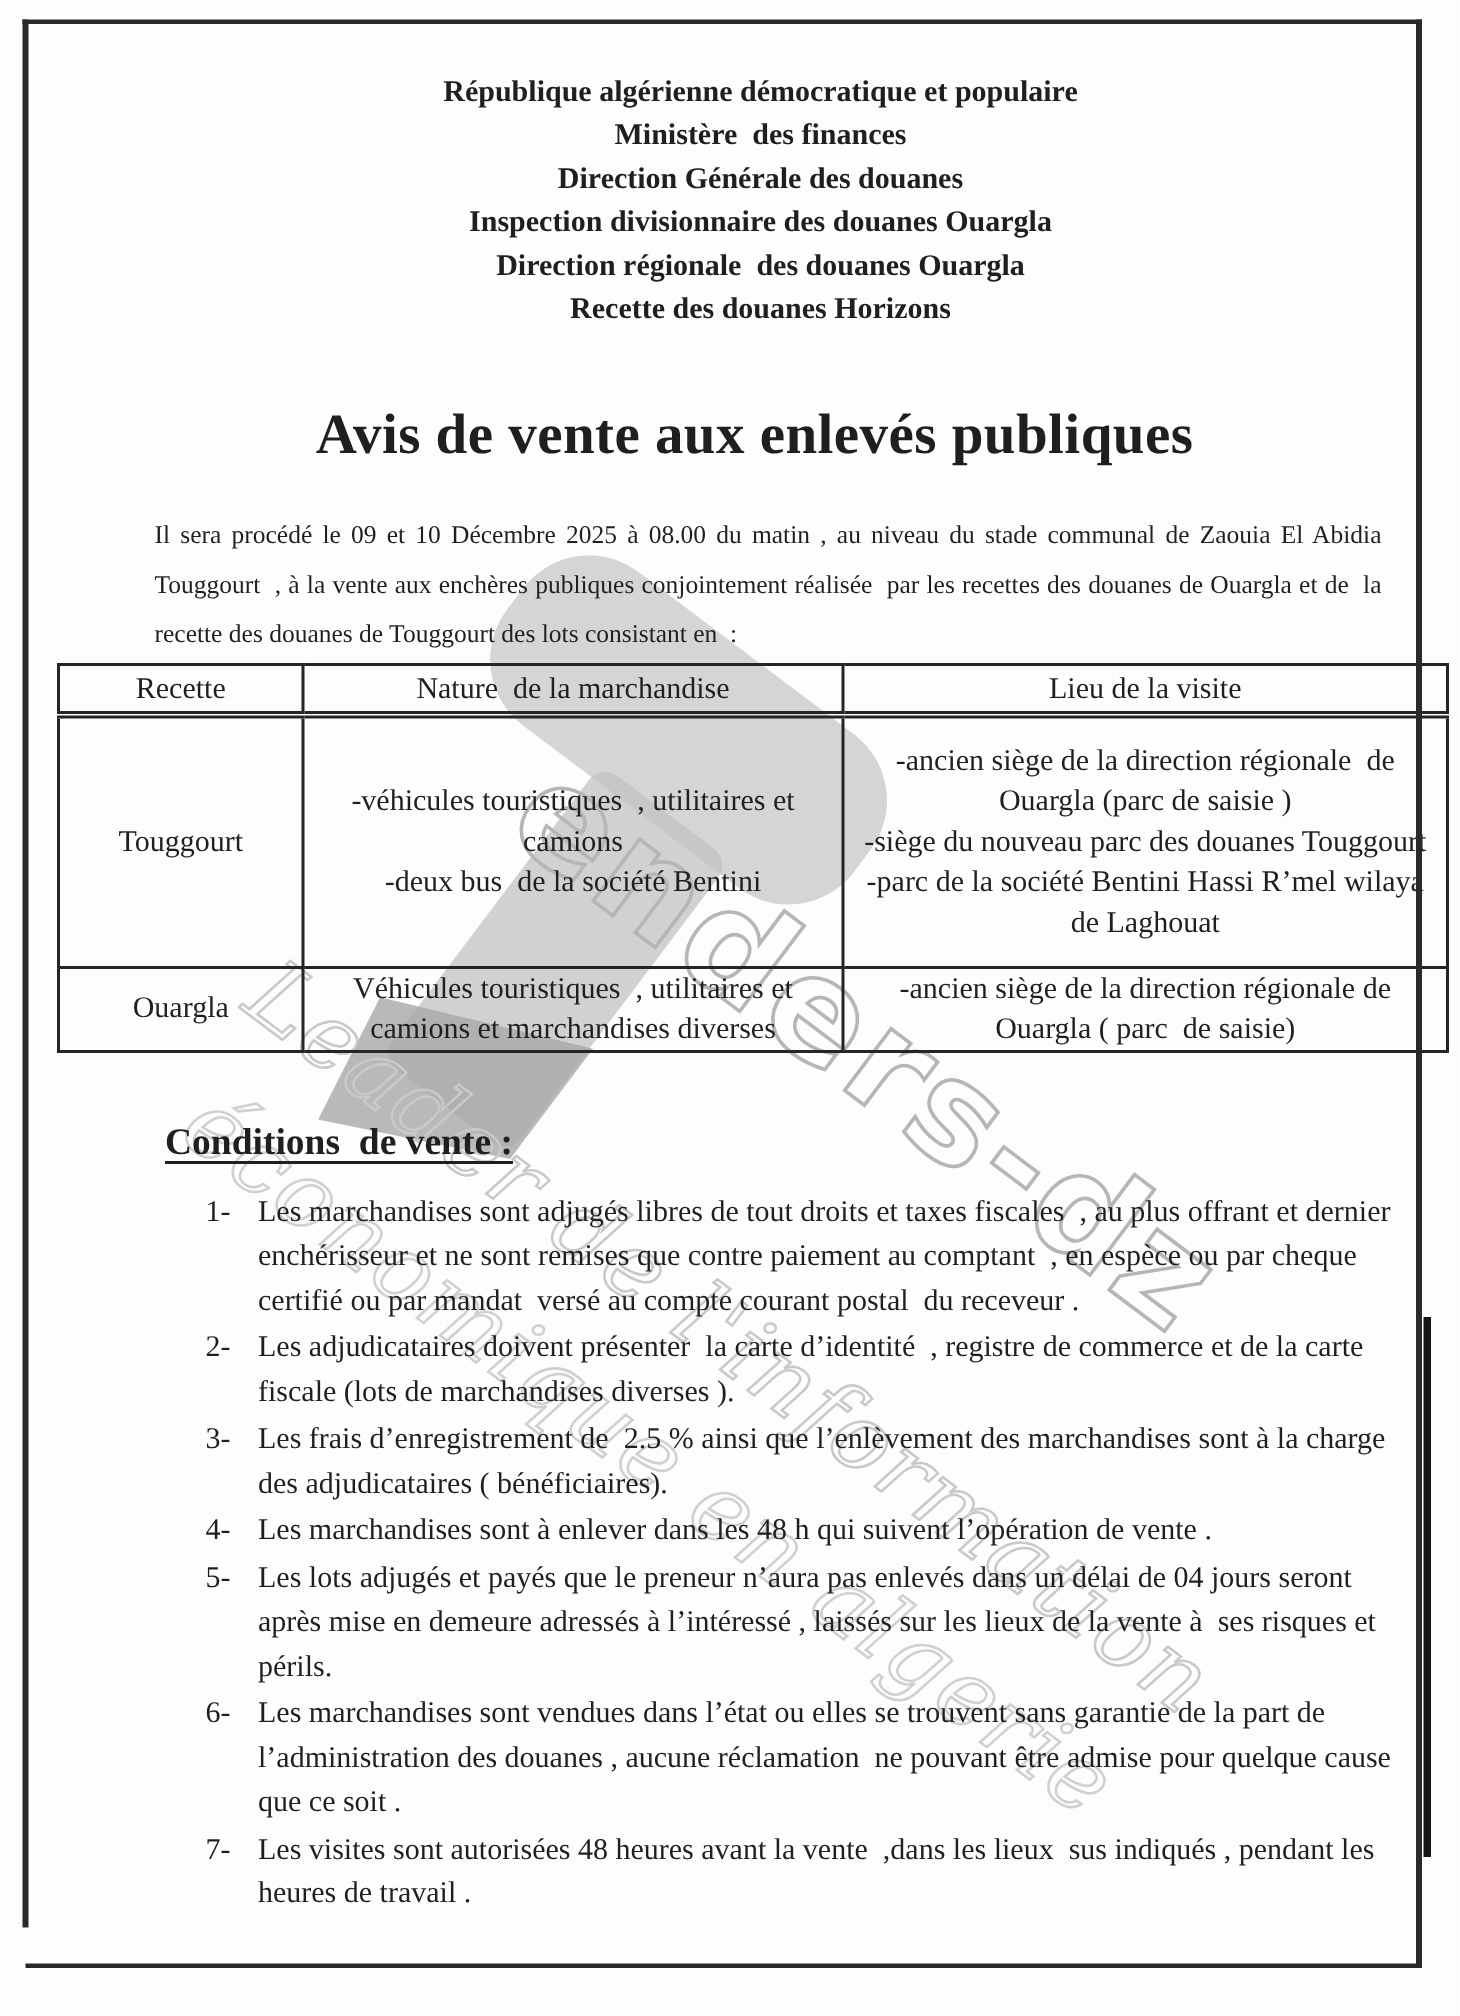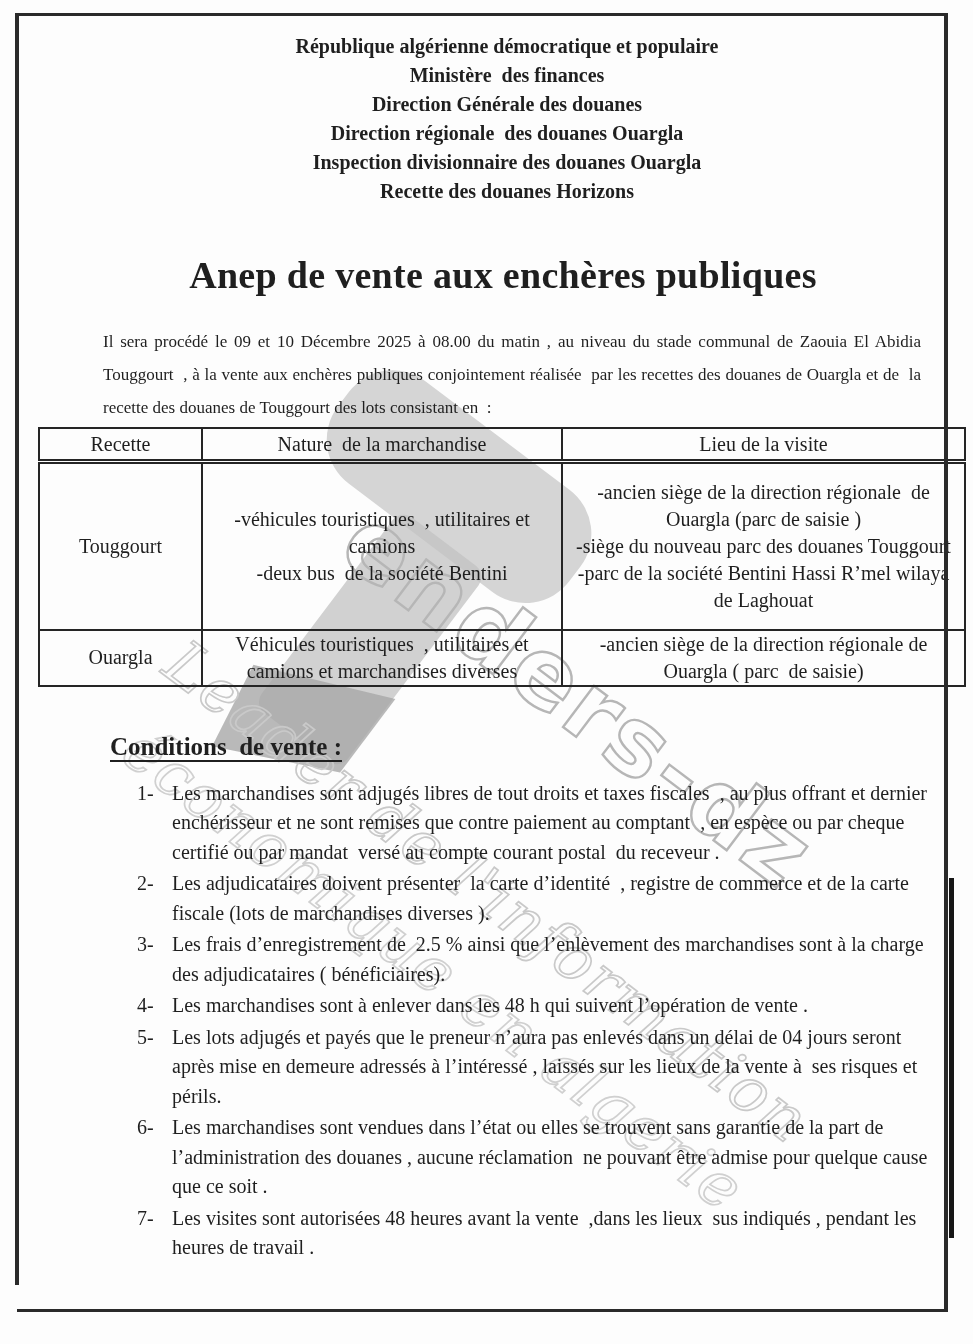--- a/index.html
+++ b/index.html
@@ -16,21 +16,21 @@
   .frame-line{position:absolute;background:#2a2a2a;z-index:3;}
   .fl-top{left:15px;top:13px;width:933px;height:3px;}
   .fl-left{left:15px;top:13px;width:4px;height:1272px;}
   .fl-right{left:944px;top:13px;width:4px;height:1299px;}
   .fl-bottom{left:17px;top:1309px;width:931px;height:3px;}
   .artifact{position:absolute;left:949px;top:878px;width:5px;height:360px;background:#161616;z-index:3;}
 
   .content{position:absolute;left:18px;top:16px;width:930px;z-index:2;}
   .t{white-space:pre-wrap;}
 
-  .letterhead{margin-top:16px;padding-left:48px;text-align:center;
+  .letterhead{margin-top:31px;padding-left:48px;text-align:center;
     font-weight:bold;font-size:20px;line-height:29px;}
   .notice-title{margin:45px 0 0 40px;text-align:center;font-weight:bold;
     font-size:38px;line-height:49px;letter-spacing:0.3px;}
   .intro{margin:25px 27px 0 85px;font-size:17px;line-height:33px;text-align:justify;}
 
   table.lots{margin:3px 0 0 20px;border-collapse:collapse;table-layout:fixed;
     width:884px;font-size:20px;border-radius:29px;}
   table.lots th,table.lots td{border:2px solid #252525;padding:0 6px;text-align:center;}
   table.lots th{height:30px;font-weight:normal;border-bottom:5px double #252525;line-height:26px;}
   .col-recette{width:149px;}
@@ -75,26 +75,26 @@
   <div class="frame-line fl-right"></div>
   <div class="frame-line fl-bottom"></div>
   <div class="artifact"></div>
 
   <div class="content">
 
     <div class="letterhead">
       <div class="t">République algérienne démocratique et populaire</div>
       <div class="t">Ministère  des finances</div>
       <div class="t">Direction Générale des douanes</div>
+      <div class="t">Inspection divisionnaire des douanes Ouargla</div>
       <div class="t">Direction régionale  des douanes Ouargla</div>
-      <div class="t">Inspection divisionnaire des douanes Ouargla</div>
       <div class="t">Recette des douanes Horizons</div>
     </div>
 
-    <h1 class="notice-title t">Anep de vente aux enchères publiques</h1>
+    <h1 class="notice-title t">Avis de vente aux enlevés publiques</h1>
 
     <p class="intro t">Il sera procédé le 09 et 10 Décembre 2025 à 08.00 du matin , au niveau du stade communal de Zaouia El Abidia Touggourt  , à la vente aux enchères publiques conjointement réalisée  par les recettes des douanes de Ouargla et de  la recette des douanes de Touggourt des lots consistant en  :</p>
 
     <table class="lots">
       <thead>
         <tr>
           <th class="col-recette t">Recette</th>
           <th class="col-nature t">Nature  de la marchandise</th>
           <th class="col-lieu t">Lieu de la visite</th>
         </tr>

